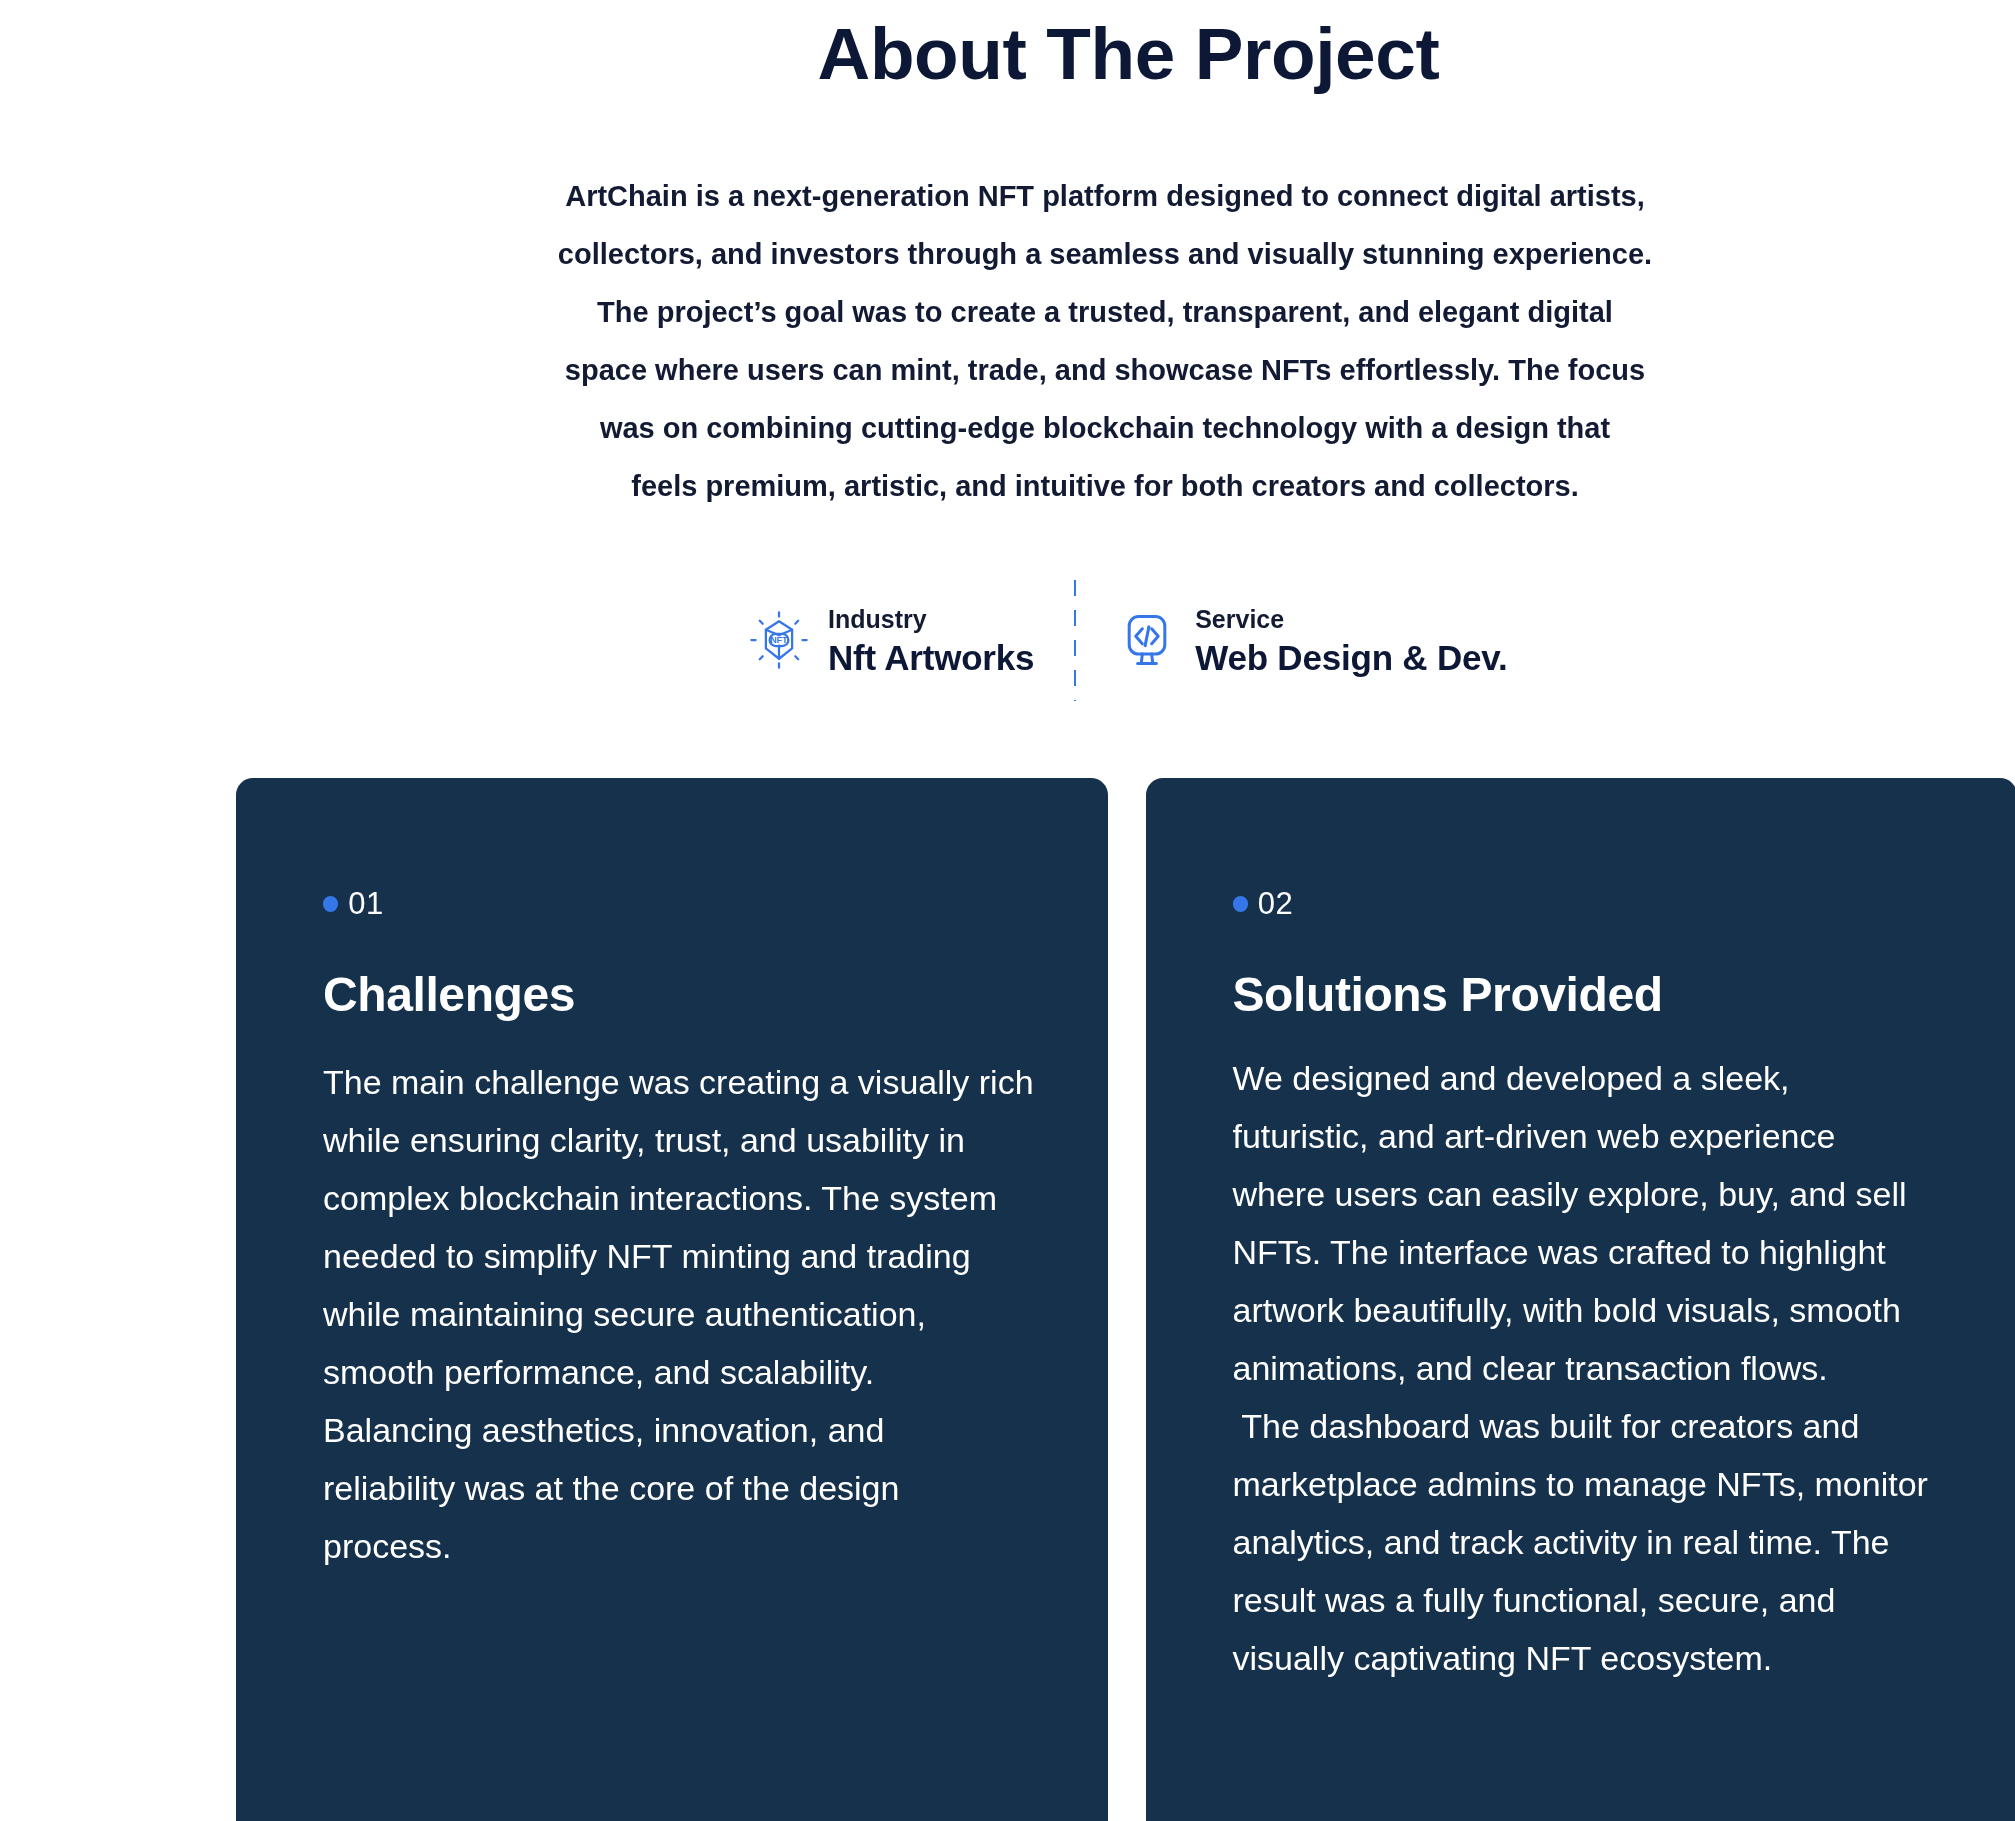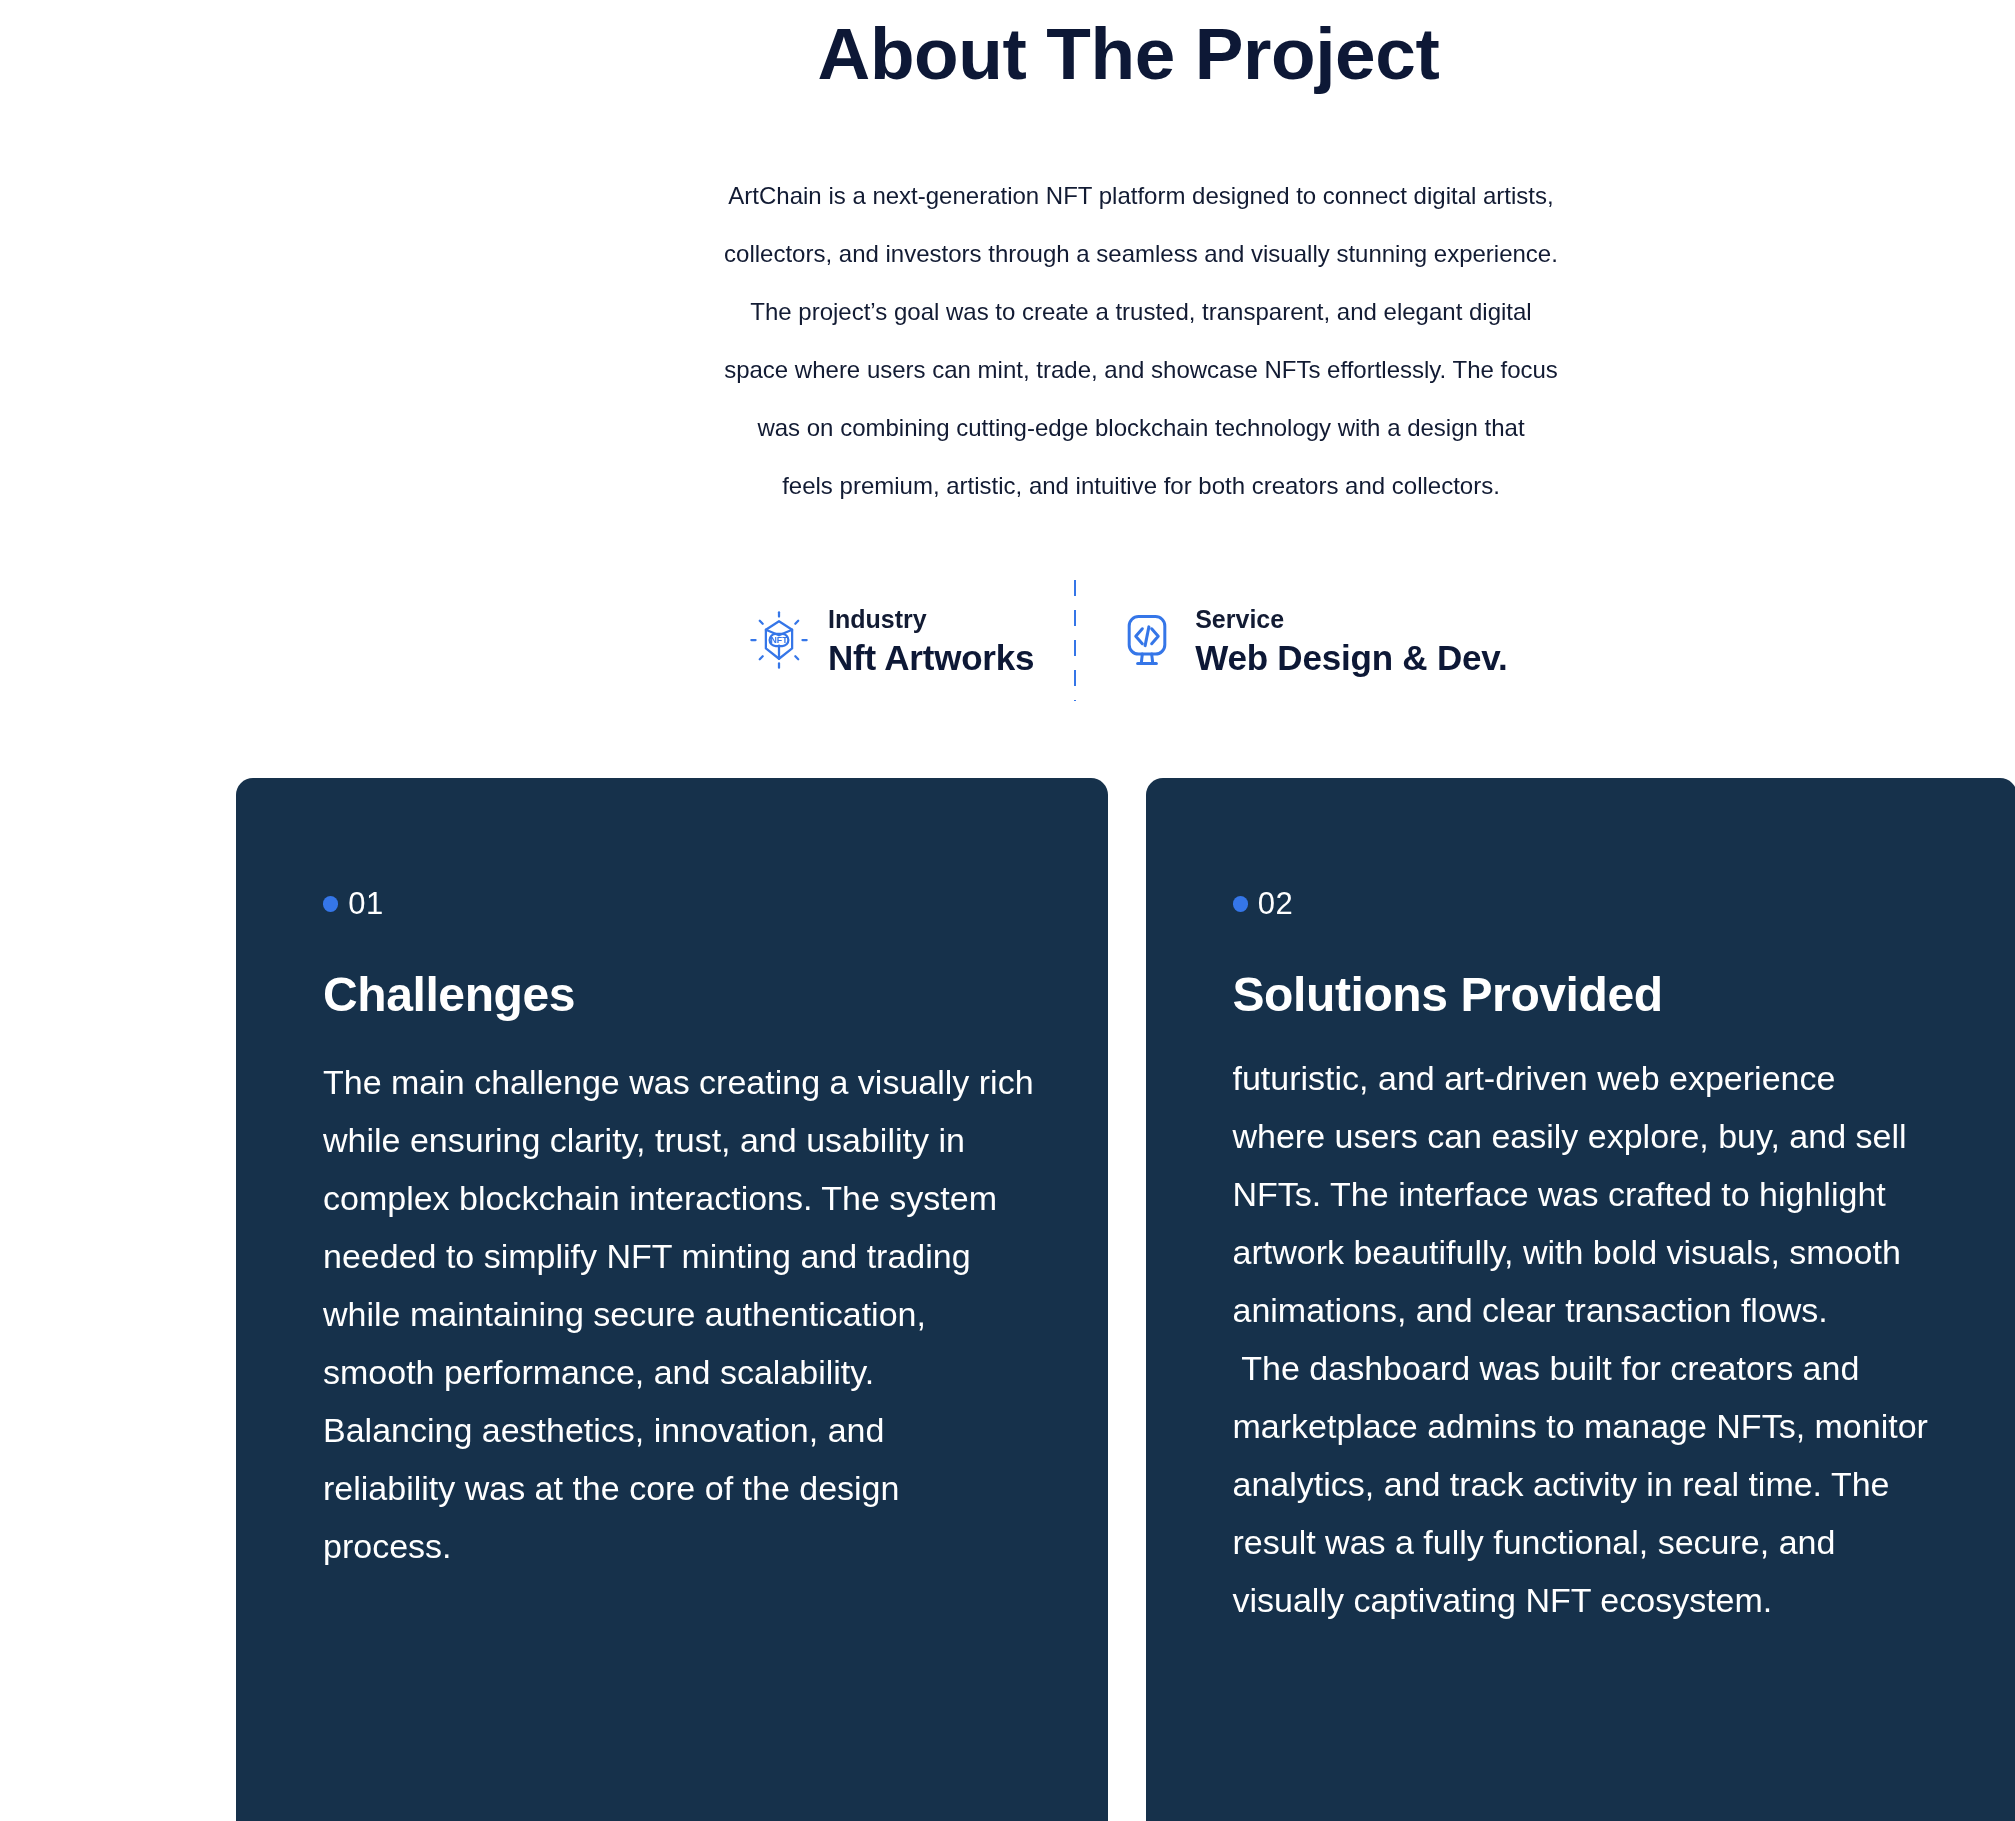--- a/index.html
+++ b/index.html
@@ -31,27 +31,27 @@
     line-height: 1.15;
     font-weight: 700;
     letter-spacing: -0.4px;
     color: #0d1836;
   }
 
   
   .intro {
     position: absolute;
     top: 167px;
-    left: 488px;
+    left: 452px;
     width: 1306px;
     text-align: center;
     color: #121b33;
-    font-size: 24px;
+    font-size: 29px;
     line-height: 58px;
-    font-weight: 400;
+    font-weight: 700;
   }
   .intro .ln { display: block; white-space: pre; }
 
   
   .meta-row {
     position: absolute;
     top: 580px;
     left: 0;
     width: 2257px;
     height: 121px;
@@ -239,20 +239,21 @@
       </div>
     </div>
 
     <div class="card right">
       <div class="card-index">
         <span class="card-dot"></span>
         <span class="card-num">02</span>
       </div>
       <div class="card-title">Solutions Provided</div>
       <div class="card-body">
+        <span class="ln">We designed and developed a sleek,</span>
         <span class="ln">futuristic, and art-driven web experience</span>
         <span class="ln">where users can easily explore, buy, and sell</span>
         <span class="ln">NFTs. The interface was crafted to highlight</span>
         <span class="ln">artwork beautifully, with bold visuals, smooth</span>
         <span class="ln">animations, and clear transaction flows.</span>
         <span class="ln"> The dashboard was built for creators and</span>
         <span class="ln">marketplace admins to manage NFTs, monitor</span>
         <span class="ln">analytics, and track activity in real time. The</span>
         <span class="ln">result was a fully functional, secure, and</span>
         <span class="ln">visually captivating NFT ecosystem.</span>

